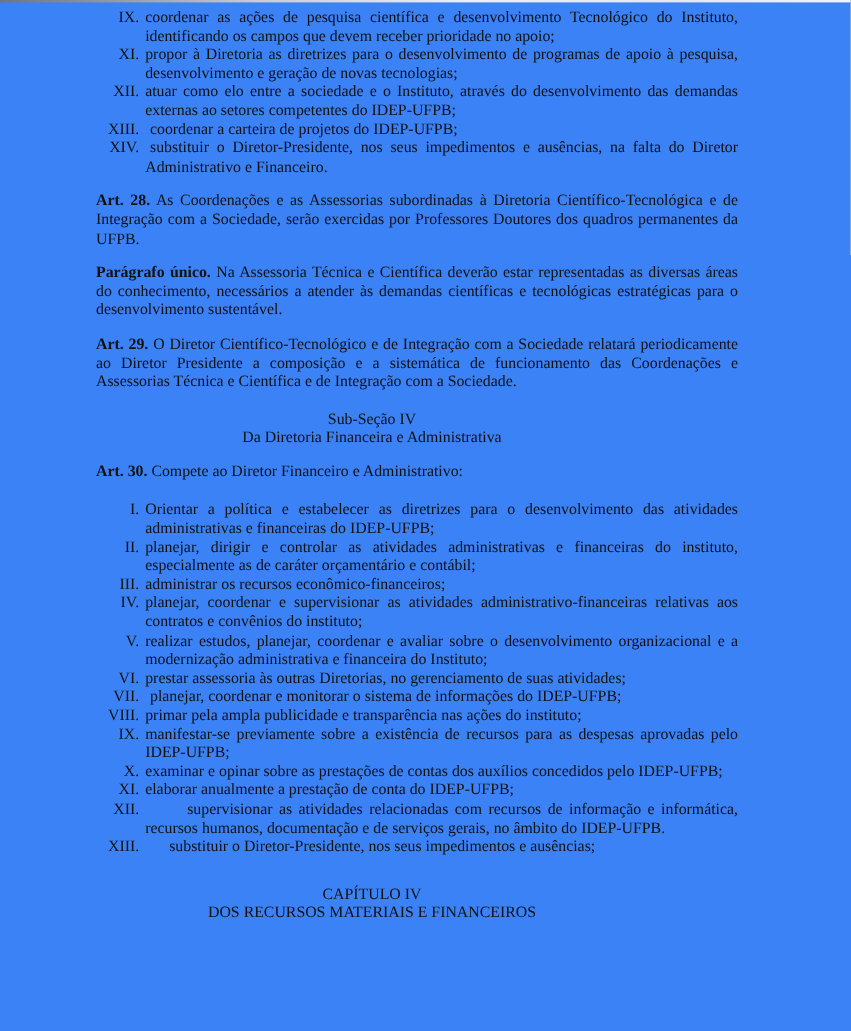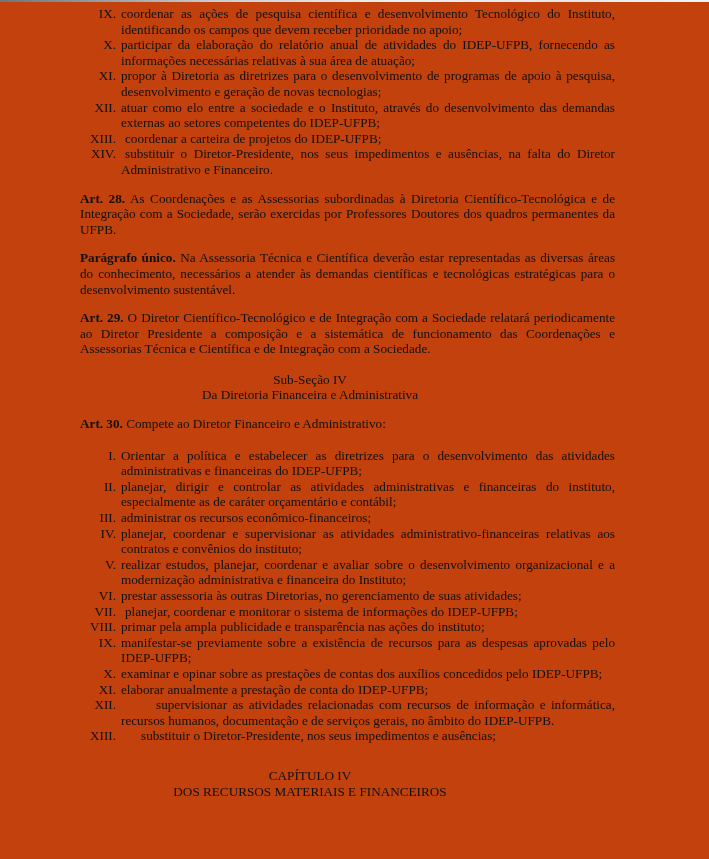--- a/index.html
+++ b/index.html
@@ -1,19 +1,19 @@
 <!DOCTYPE html>
 <html><head>
 <meta charset="utf-8">
 <style>
   html,body{margin:0;padding:0;background:#ffffff;}
   .page{
     position:relative;
     width:709px;height:859px;
-    background:#c2410c;
+    background:#3b82f6;
     overflow:hidden;
     font-family:"Liberation Serif","DejaVu Serif",serif;
     font-size:13.2px;
     line-height:15.6px;
     color:#111111;
   }
   .edge{
     position:absolute;top:0;left:0;width:709px;height:2px;
     background:linear-gradient(to right,#6f757c 0%,#8a9097 10%,#c9ccd0 30%,#efefef 55%,#e6e7e9 80%,#f4f4f4 100%);
   }
@@ -40,21 +40,20 @@
 </style>
 </head>
 <body>
 
 <div class="page">
   <div class="edge"></div>
   <div class="doc">
 
     <div class="list list1">
       <div class="li"><span class="num">IX.</span><span class="sp g0"></span><span>coordenar as ações de pesquisa científica e desenvolvimento Tecnológico do Instituto, identificando os campos que devem receber prioridade no apoio;</span></div>
-      <div class="li"><span class="num">X.</span><span class="sp g0"></span><span>participar da elaboração do relatório anual de atividades do IDEP-UFPB, fornecendo as informações necessárias relativas à sua área de atuação;</span></div>
       <div class="li"><span class="num">XI.</span><span class="sp g0"></span><span>propor à Diretoria as diretrizes para o desenvolvimento de programas de apoio à pesquisa, desenvolvimento e geração de novas tecnologias;</span></div>
       <div class="li"><span class="num">XII.</span><span class="sp g0"></span><span>atuar como elo entre a sociedade e o Instituto, através do desenvolvimento das demandas externas ao setores competentes do IDEP-UFPB;</span></div>
       <div class="li"><span class="num">XIII.</span><span class="sp g1"></span><span>coordenar a carteira de projetos do IDEP-UFPB;</span></div>
       <div class="li"><span class="num">XIV.</span><span class="sp g1"></span><span>substituir o Diretor-Presidente, nos seus impedimentos e ausências, na falta do Diretor Administrativo e Financeiro.</span></div>
     </div>
 
     <p class="para"><b class="lead">Art. 28.</b> <span>As Coordenações e as Assessorias subordinadas à Diretoria Científico-Tecnológica e de Integração com a Sociedade, serão exercidas por Professores Doutores dos quadros permanentes da UFPB.</span></p>
 
     <p class="para"><b class="lead">Parágrafo único.</b> <span>Na Assessoria Técnica e Científica deverão estar representadas as diversas áreas do conhecimento, necessários a atender às demandas científicas e tecnológicas estratégicas para o desenvolvimento sustentável.</span></p>
 

